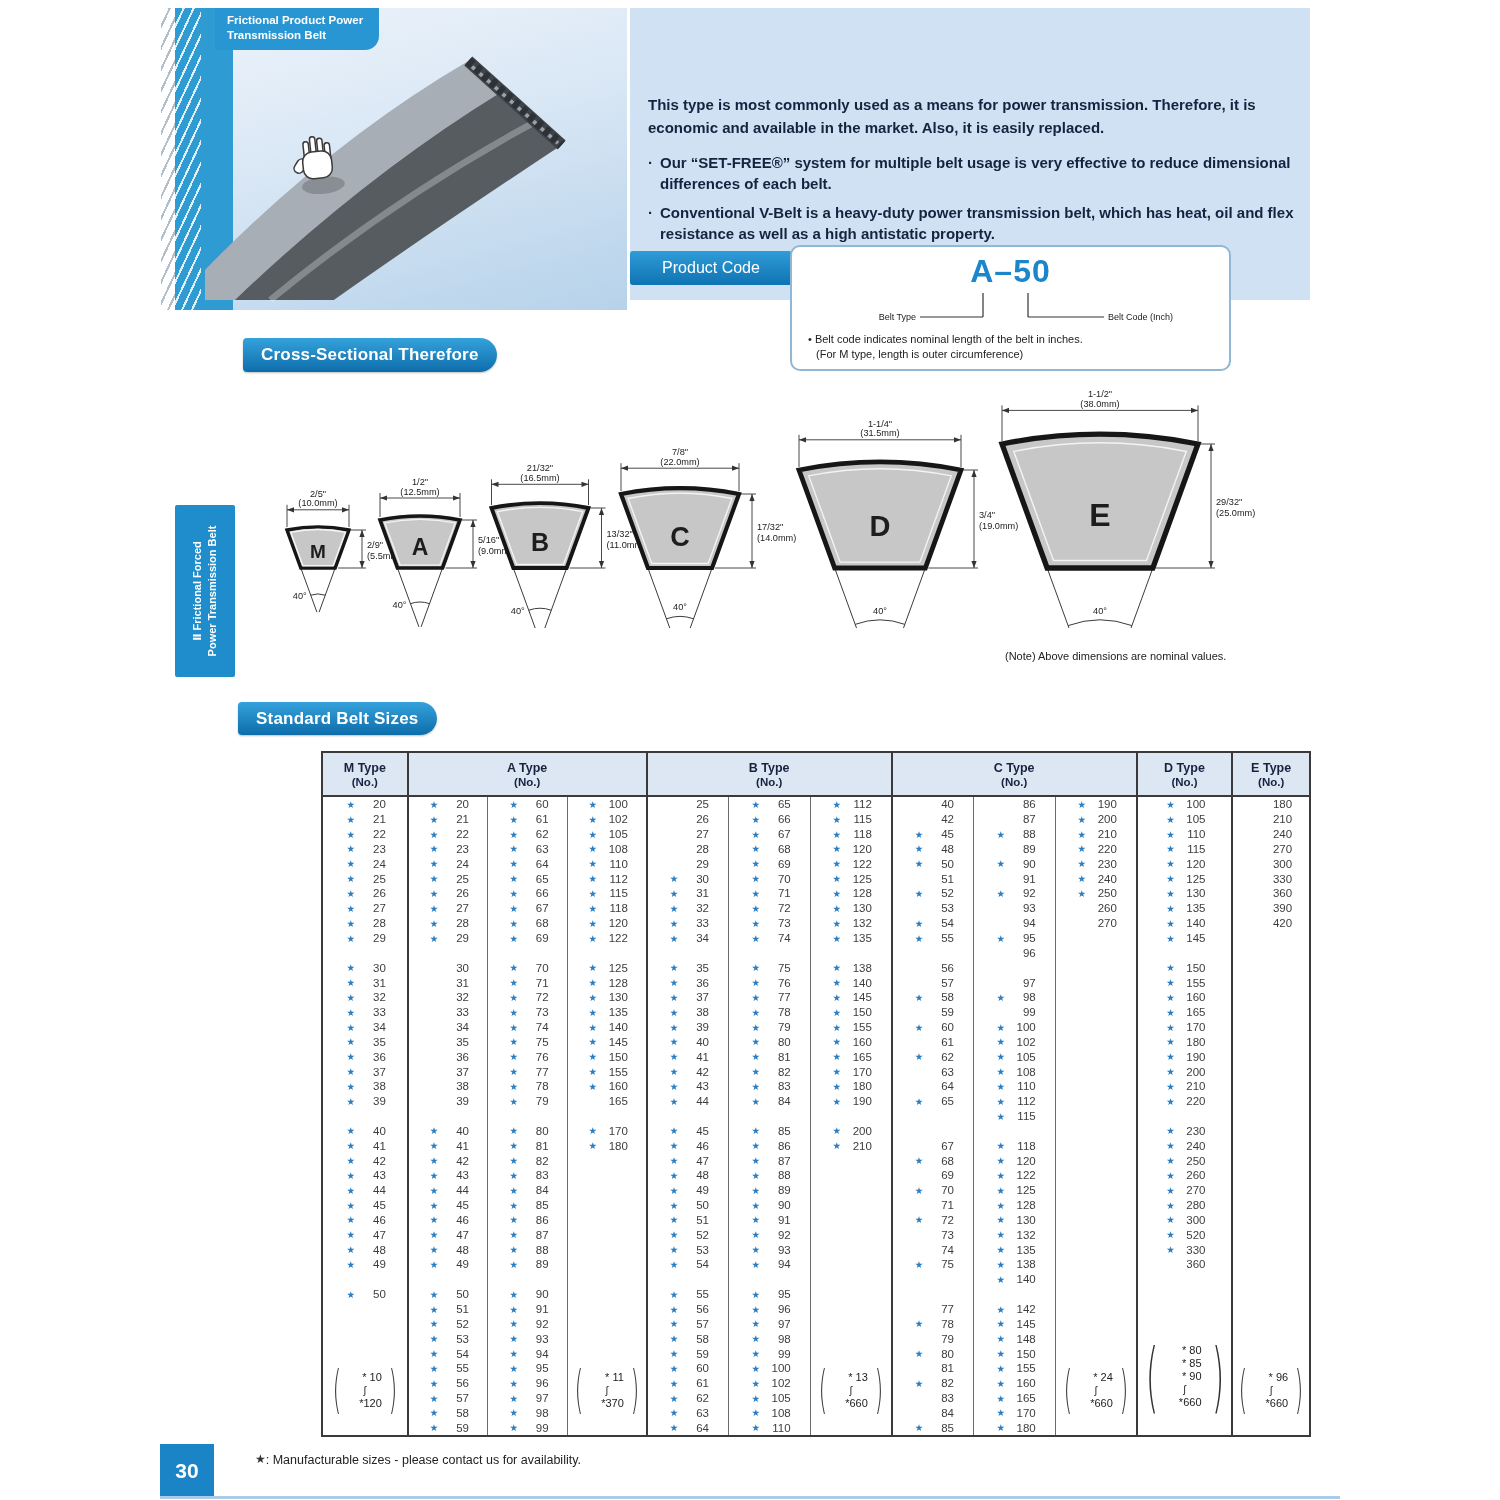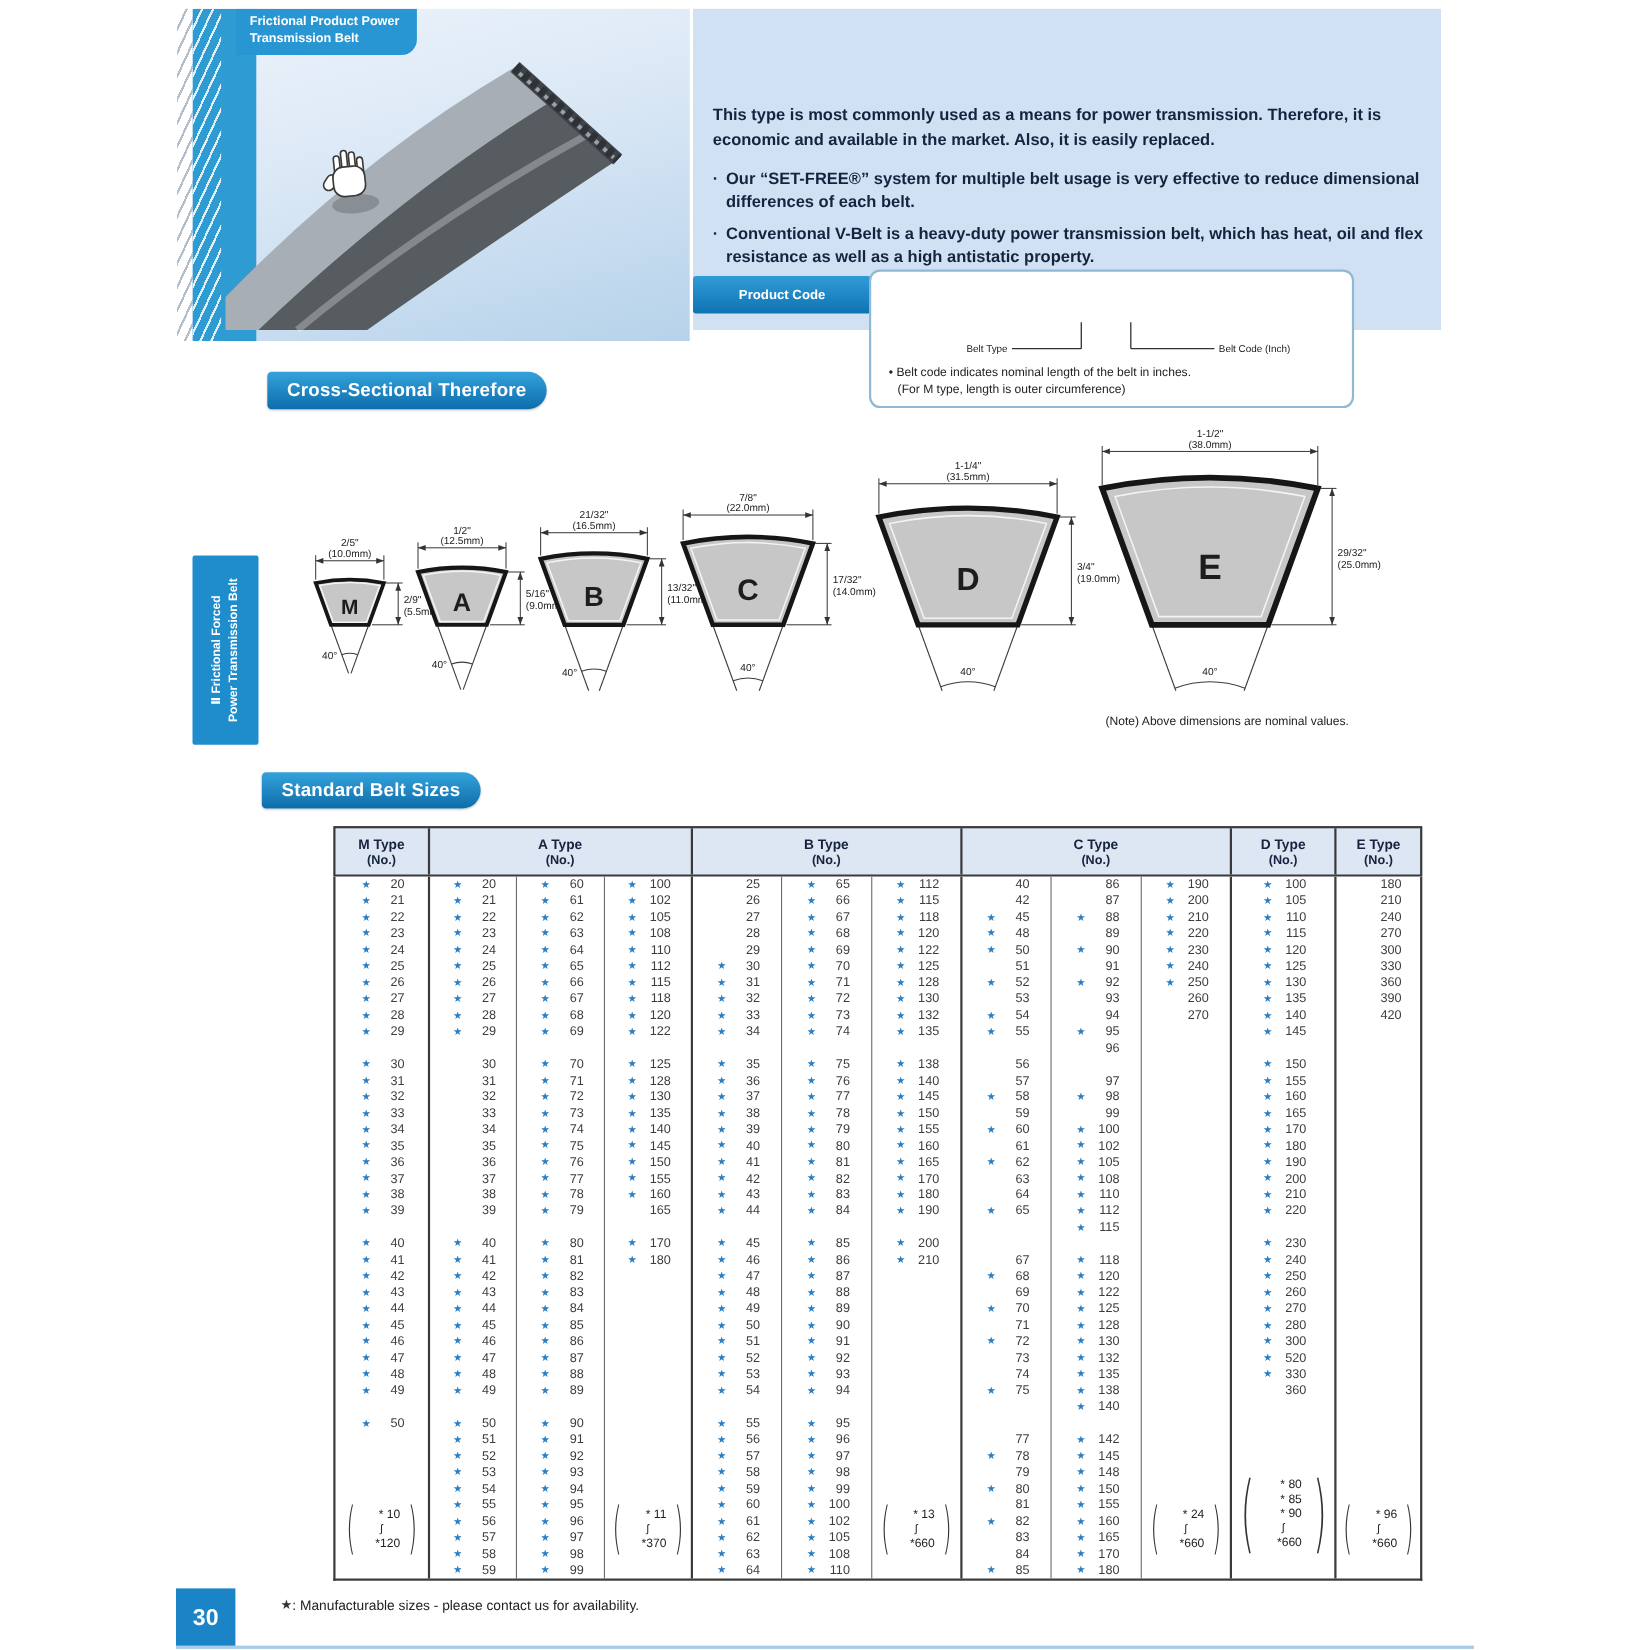--- a/index.html
+++ b/index.html
@@ -21,21 +21,21 @@
   .panel{position:absolute;left:630px;top:8px;width:680px;height:292px;background:#cfe1f2;}
   .title{position:absolute;left:648px;top:26px;font-size:42px;font-weight:bold;color:#1b86c9;letter-spacing:-1px;}
   .intro{position:absolute;left:648px;top:94px;width:650px;font-size:15px;font-weight:bold;color:#15233f;line-height:1.5;}
   .bullet{position:absolute;left:648px;width:655px;display:flex;gap:7px;font-size:15px;font-weight:bold;color:#15233f;line-height:1.4;}
   .bullet .bm{flex:0 0 auto;}
 
   .pill{position:absolute;display:flex;align-items:center;padding:0 18px;height:34px;
         border-radius:4px 17px 17px 4px;background:linear-gradient(180deg,#35a2dc,#0d6dab);
         color:#fff;font-size:17px;font-weight:bold;letter-spacing:.2px;box-shadow:0 1px 2px rgba(0,0,0,.25);}
   .pcbadge{position:absolute;left:630px;top:251px;width:162px;height:34px;border-radius:3px;
-        background:linear-gradient(180deg,#2f9cd8,#0f73b2);color:#fff;font-weight:bold;font-size:12px;
+        background:linear-gradient(180deg,#2f9cd8,#0f73b2);color:#fff;font-weight:normal;font-size:16px;
         display:flex;align-items:center;justify-content:center;}
   .codebox{position:absolute;left:790px;top:245px;width:437px;height:122px;background:#fff;
         border:2px solid #8fb8d4;border-radius:10px;z-index:5;}
   .codetext{position:absolute;left:0;top:6px;width:100%;text-align:center;font-size:32px;font-weight:bold;
         color:#1b86c9;letter-spacing:1px;}
   .codenote1{position:absolute;left:16px;top:86px;font-size:11px;color:#222;}
   .codenote2{position:absolute;left:24px;top:101px;font-size:11px;color:#222;}
 
   
   .sidetab{position:absolute;left:175px;top:505px;width:60px;height:172px;background:#1f8dcb;border-radius:2px;}
@@ -43,21 +43,21 @@
         display:flex;flex-direction:column;justify-content:center;text-align:center;color:#fff;
         font-size:11px;font-weight:bold;line-height:1.4;}
 
   
   .dimtxt{font-size:9.2px;fill:#222;}
   .lettertxt{font-weight:bold;fill:#1d1d1d;}
   .dl{stroke:#333;stroke-width:.9;}
   .dianote{position:absolute;left:1005px;top:650px;font-size:11px;color:#222;}
 
   
-  .ttable{position:absolute;left:255px;top:751px;width:990px;padding-left:48px;}
+  .ttable{position:absolute;left:273px;top:751px;width:990px;padding-left:48px;}
   .thead{display:flex;height:46px;background:#dde7f3;border:2px solid #3a3a3a;box-sizing:border-box;}
   .thg{display:flex;flex-direction:column;justify-content:center;align-items:center;gap:1px;
        box-sizing:border-box;border-right:2px solid #3a3a3a;}
   .thg:last-child{border-right:none;}
   .gl{font-size:12.5px;font-weight:bold;color:#16233f;}
   .gs{font-size:11.5px;font-weight:bold;color:#16233f;}
   .tbody{position:relative;display:flex;height:638px;border:2px solid #3a3a3a;border-top:none;box-sizing:content-box;background:#fff;}
   .tcol{position:relative;height:100%;border-right:1px solid #6b6b6b;box-sizing:border-box;}
   .tcol.gend{border-right:2px solid #3a3a3a;}
   .tcol:last-child{border-right:none;}
@@ -120,20 +120,21 @@
     <span class="bm">·</span>
     <span>Our “SET-FREE®” system for multiple belt usage is very effective to reduce dimensional differences of each belt.</span>
   </div>
   <div class="bullet" style="top:202px;">
     <span class="bm">·</span>
     <span>Conventional V-Belt is a heavy-duty power transmission belt, which has heat, oil and flex resistance as well as a high antistatic property.</span>
   </div>
 
   <div class="pcbadge">Product Code</div>
   <div class="codebox">
+    <div class="codetext">A–50</div>
     <svg viewBox="0 0 437 40" style="position:absolute;left:0;top:42px;width:437px;height:40px;">
       <line x1="191" y1="4" x2="191" y2="28" stroke="#333" stroke-width="1.2"></line>
       <line x1="236" y1="4" x2="236" y2="28" stroke="#333" stroke-width="1.2"></line>
       <line x1="128" y1="28" x2="191" y2="28" stroke="#333" stroke-width="1.2"></line>
       <line x1="236" y1="28" x2="312" y2="28" stroke="#333" stroke-width="1.2"></line>
       <text x="124" y="31" text-anchor="end" font-size="9" fill="#222">Belt Type</text>
       <text x="316" y="31" text-anchor="start" font-size="9" fill="#222">Belt Code (Inch)</text>
     </svg>
     <div class="codenote1">• Belt code indicates nominal length of the belt in inches.</div>
     <div class="codenote2">(For M type, length is outer circumference)</div>

